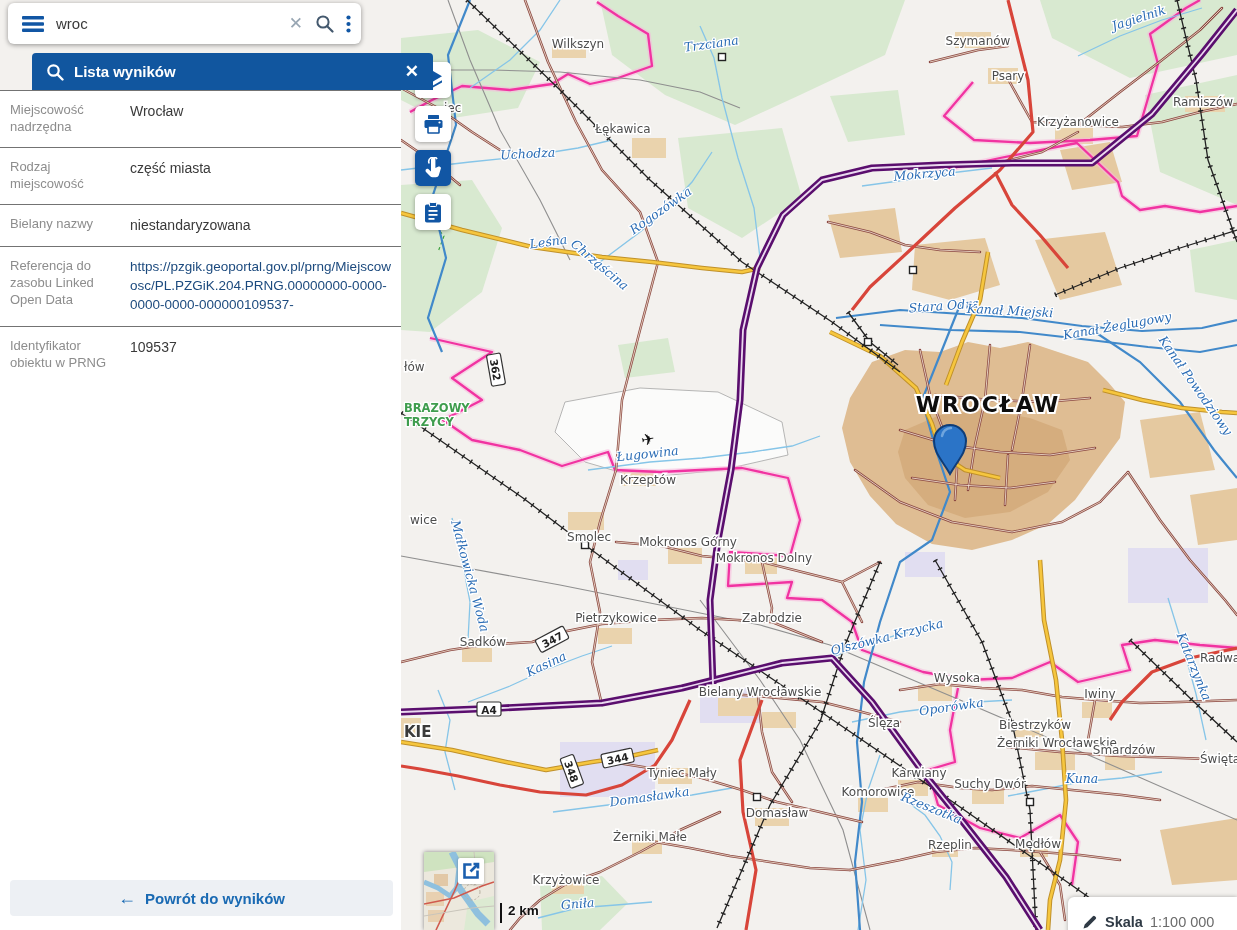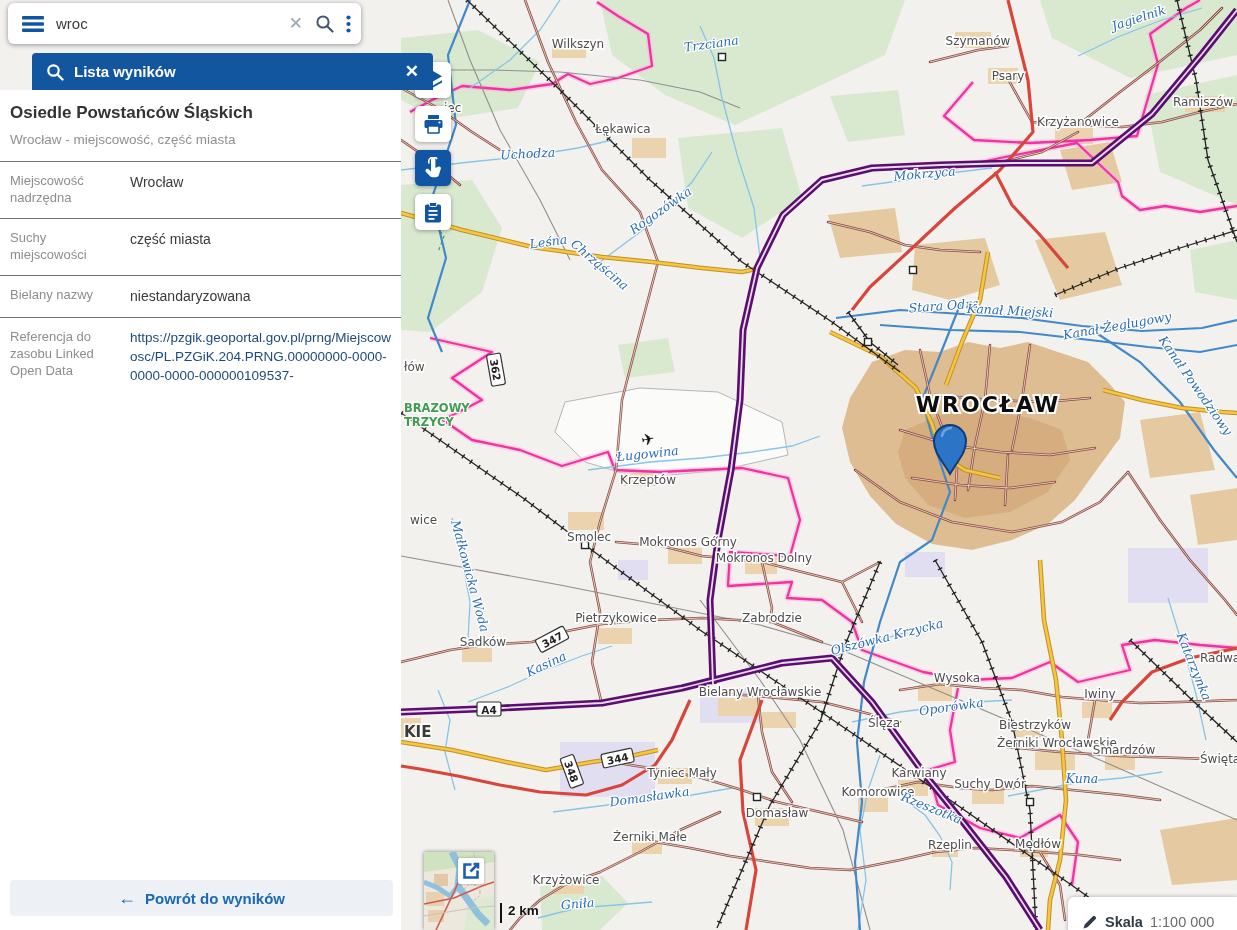--- a/index.html
+++ b/index.html
@@ -383,39 +383,39 @@
     <svg width="18" height="18">
         <circle cx="7.5" cy="7.5" r="5.2" fill="none" stroke="#fff" stroke-width="2.2"></circle>
         <line x1="11.4" y1="11.4" x2="16.5" y2="16.5" stroke="#fff" stroke-width="2.4" stroke-linecap="round"></line>
       </svg>
   </span>
   <span class="rh-title">Lista wyników</span>
   <span class="rh-close">✕</span>
 </div>
 
 <div class="panel-body">
-  <div class="result-head">
-    <div class="result-title">Osiedle Powstańców Śląskich</div>
-    <div class="result-sub">Wrocław - miejscowość, część miasta</div>
-  </div>
   <div class="detail-row">
     <div class="dl">Miejscowość nadrzędna</div>
     <div class="dv">Wrocław</div>
   </div>
   <div class="detail-row">
-    <div class="dl">Suchy miejscowości</div>
+    <div class="dl">Rodzaj miejscowość</div>
     <div class="dv">część miasta</div>
   </div>
   <div class="detail-row">
     <div class="dl">Bielany nazwy</div>
     <div class="dv">niestandaryzowana</div>
   </div>
   <div class="detail-row">
     <div class="dl">Referencja do zasobu Linked Open Data</div>
     <div class="dv url">https://pzgik.geoportal.gov.pl/prng/Miejscowosc/PL.PZGiK.204.PRNG.00000000-0000-0000-0000-000000109537-</div>
+  </div>
+  <div class="detail-row">
+    <div class="dl">Identyfikator obiektu w PRNG</div>
+    <div class="dv">109537</div>
   </div>
   <div class="back-bar">
     <span class="back-arrow">←</span>
     <span>Powrót do wyników</span>
   </div>
 </div>
 
 <div class="tb">
   <div class="tbtn">
     <span style="display:flex">

